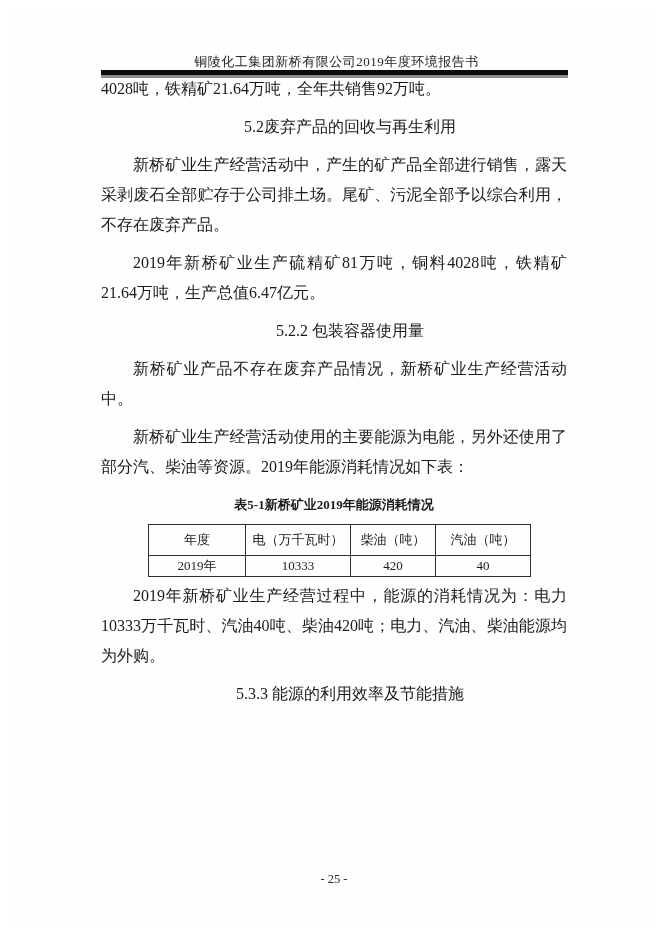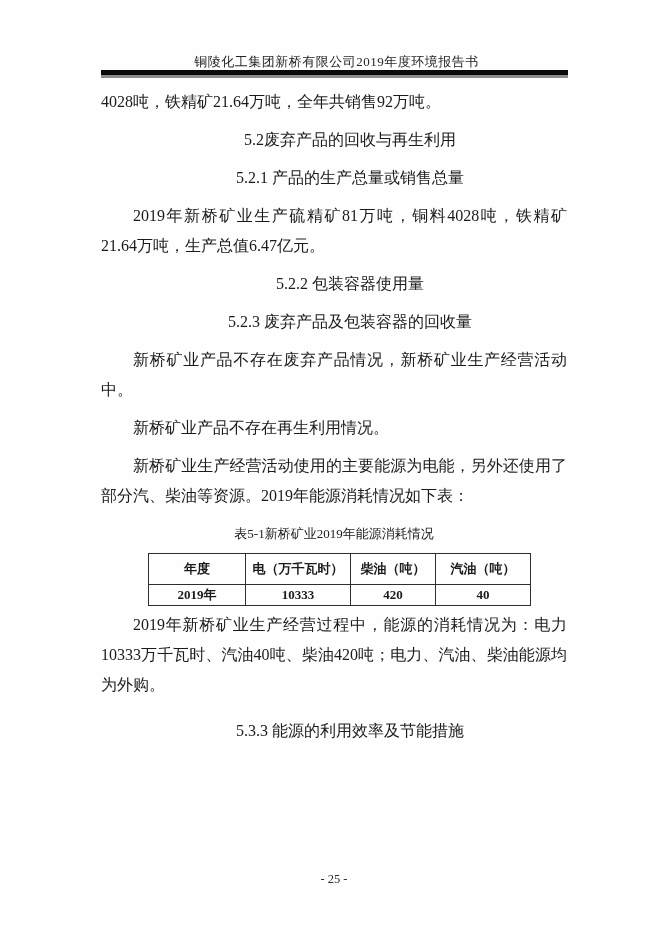--- a/index.html
+++ b/index.html
@@ -24,56 +24,56 @@
     color: #262626;
   }
   .header-rule {
     position: absolute;
     top: 62px; left: 93px;
     width: 467px; height: 5px;
     background: linear-gradient(to bottom, #0b0b0b 0%, #0b0b0b 60%, #8c8c8c 60%, #8c8c8c 100%);
   }
   .content {
     position: absolute;
-    top: 71px; left: 85px;
+    top: 58px; left: 85px;
     width: 482px;
     font-size: 16px;
     line-height: 30px;
     color: #1b1b1b;
   }
   .para {
     text-align: justify;
     text-indent: 32px;
   }
   .para.no-indent { text-indent: 0; }
   .heading {
     text-align: center;
     text-indent: 32px;
     white-space: nowrap;
   }
-  .heading.gap-above { margin-top: 8px; }
+  .heading.gap-above { margin-top: 0; }
   .table-title {
     text-align: center;
-    font-weight: normal;
+    font-weight: bold;
     font-size: 13px;
     line-height: 30px;
     text-indent: 0;
   }
   table.energy {
     border-collapse: collapse;
     table-layout: fixed;
     margin-left: 51px;
     width: 382px;
     font-size: 13px;
     text-align: center;
     color: #1b1b1b;
   }
   table.energy th, table.energy td {
     border: 1.5px solid #2e2e2e;
-    font-weight: bold;
+    font-weight: normal;
     padding: 0;
     vertical-align: middle;
     line-height: normal;
   }
   table.energy th { height: 31px; }
   table.energy td { height: 21px; border-radius: 9px; }
   .col-year   { width: 97px; }
   .col-elec   { width: 105px; }
   .col-diesel { width: 85px; }
   .col-gas    { width: 95px; }
@@ -93,34 +93,32 @@
   <div class="doc-header">铜陵化工集团新桥有限公司2019年度环境报告书</div>
 
   <div class="header-rule"></div>
 
   <div class="content">
 
     <p class="para no-indent">4028吨，铁精矿21.64万吨，全年共销售92万吨。</p>
 
     <p class="heading">5.2废弃产品的回收与再生利用</p>
 
+    <p class="para">新桥矿业生产经营活动中，产生的矿产品全部进行销售，露天采剥废石全部贮存于公司排土场。尾矿、污泥全部予以综合利用，不存在废弃产品。</p>
 
-    <p class="heading">5.2.1 产品的生产总量或销售总量</p>
 
     <p class="para">2019年新桥矿业生产硫精矿81万吨，铜料4028吨，铁精矿21.64万吨，生产总值6.47亿元。</p>
 
     <p class="heading">5.2.2 包装容器使用量</p>
 
 
-    <p class="heading">5.2.3 废弃产品及包装容器的回收量</p>
 
     <p class="para">新桥矿业产品不存在废弃产品情况，新桥矿业生产经营活动中。</p>
 
 
-    <p class="para">新桥矿业产品不存在再生利用情况。</p>
 
 
 
     <p class="para">新桥矿业生产经营活动使用的主要能源为电能，另外还使用了部分汽、柴油等资源。2019年能源消耗情况如下表：</p>
 
     <p class="table-title">表5-1新桥矿业2019年能源消耗情况</p>
 
     <table class="energy">
       <colgroup>
         <col class="col-year">

